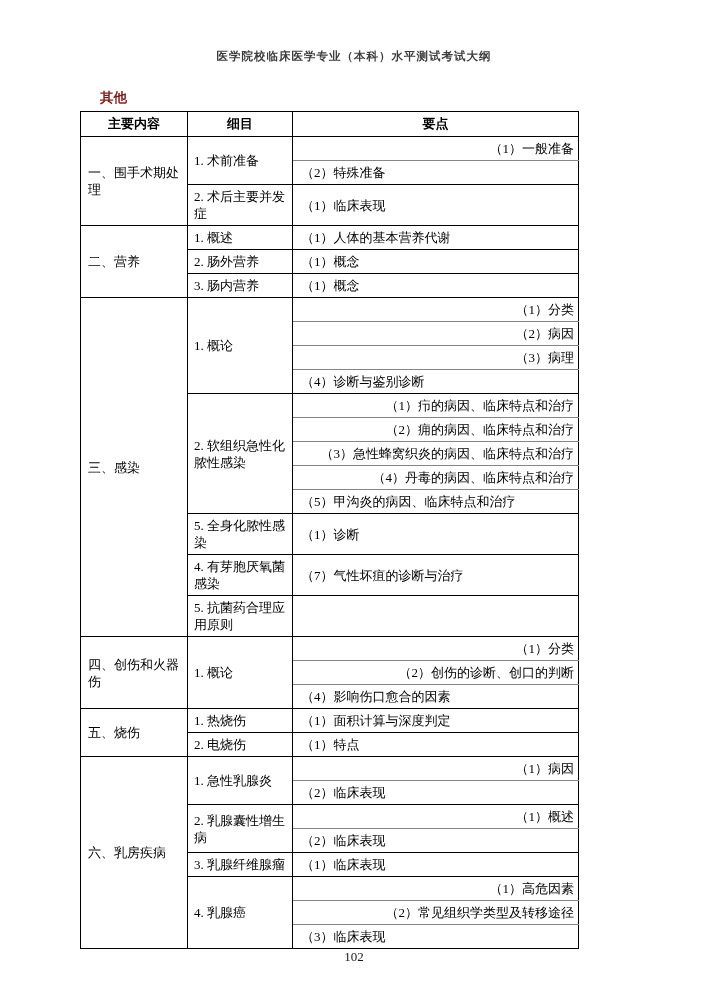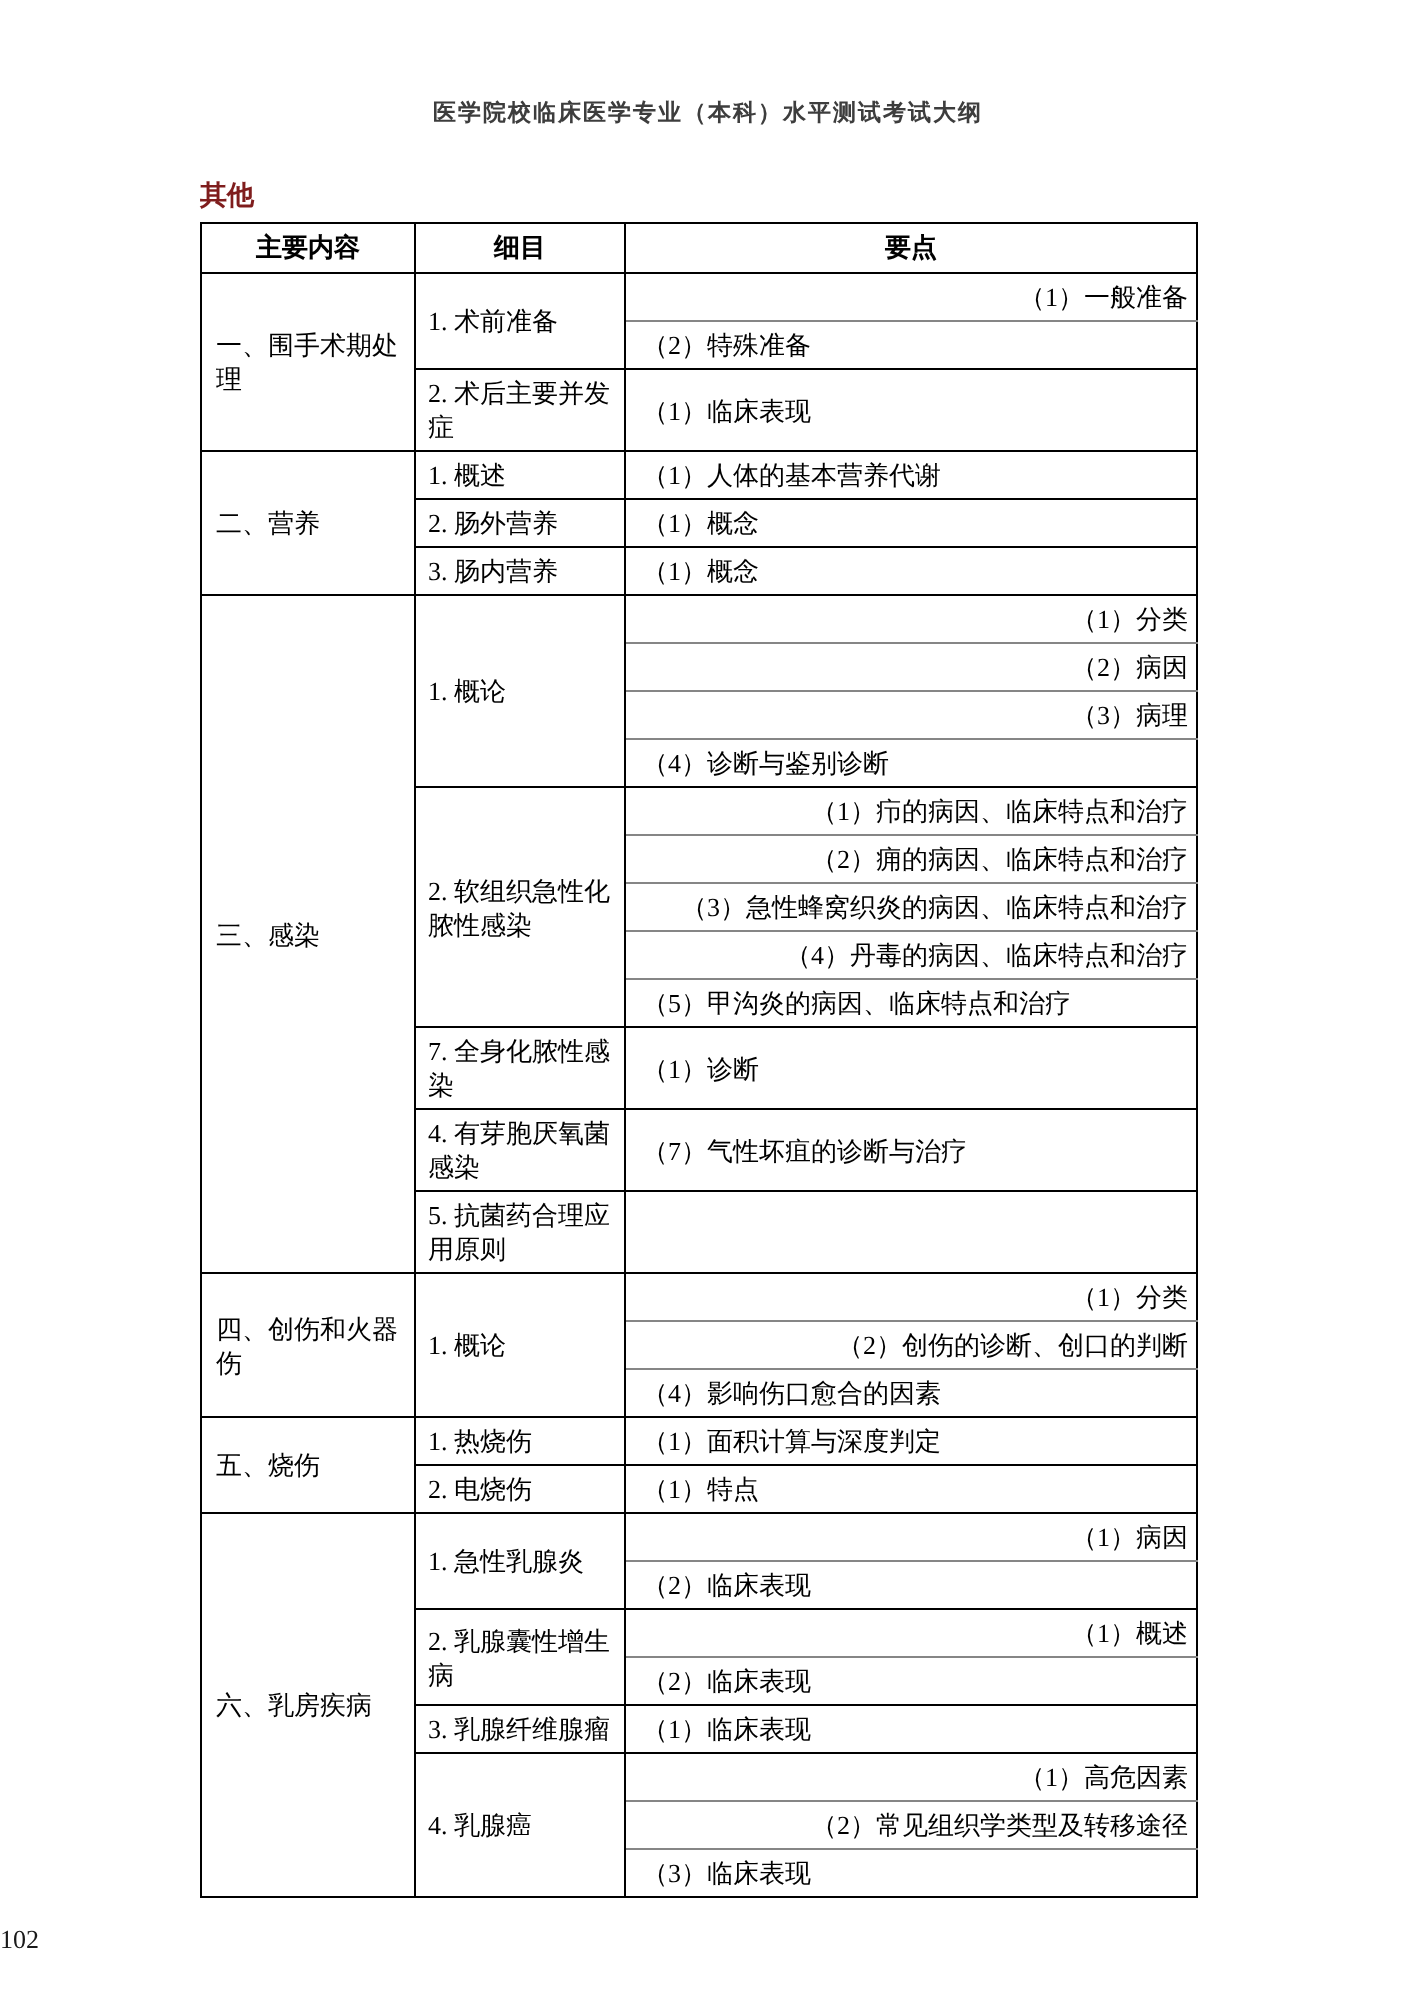--- a/index.html
+++ b/index.html
@@ -24,21 +24,21 @@
   .section-label {
     margin: 25px 0 4px 100px;
     font-family: "Liberation Sans", "DejaVu Sans", sans-serif;
     font-weight: bold;
     font-size: 13.5px;
     color: #7f1d1d;
   }
   table.syllabus {
     border-collapse: collapse;
     table-layout: fixed;
-    margin-left: 100px;
+    margin-left: 80px;
     width: 498px;
   }
   col.c1 { width: 107px; }
   col.c2 { width: 105px; }
   col.c3 { width: 286px; }
   th {
     border: 1px solid #000;
     font-family: "Liberation Sans", "DejaVu Sans", sans-serif;
     font-weight: bold;
     font-size: 13px;
@@ -53,21 +53,21 @@
     vertical-align: middle;
     padding: 3px 4px 3px 6px;
     word-break: break-all;
   }
   td.main { padding-left: 7px; }
   td.pt   { padding-left: 8px; height: 17px; }
   
   td.g { border-bottom-color: #868686; text-align: right; }
   td.s { border-top-color: #868686; }
   .page-number {
-    margin-top: 13px;
+    text-align: center;
     font-size: 13px;
     color: #1a1a1a;
   }
 </style>
 </head>
 <body>
 
 <div class="doc-header">医学院校临床医学专业（本科）水平测试考试大纲</div>
 
 <div class="section-label">其他</div>
@@ -137,21 +137,21 @@
   <tr>
     <td class="pt s g">（3）急性蜂窝织炎的病因、临床特点和治疗</td>
   </tr>
   <tr>
     <td class="pt s g">（4）丹毒的病因、临床特点和治疗</td>
   </tr>
   <tr>
     <td class="pt s">（5）甲沟炎的病因、临床特点和治疗</td>
   </tr>
   <tr>
-    <td>7. 全身化脓性感染</td>
+    <td>5. 全身化脓性感染</td>
     <td class="pt">（1）诊断</td>
   </tr>
   <tr>
     <td>4. 有芽胞厌氧菌感染</td>
     <td class="pt">（7）气性坏疽的诊断与治疗</td>
   </tr>
   <tr>
     <td>5. 抗菌药合理应用原则</td>
     <td class="pt"></td>
   </tr>

